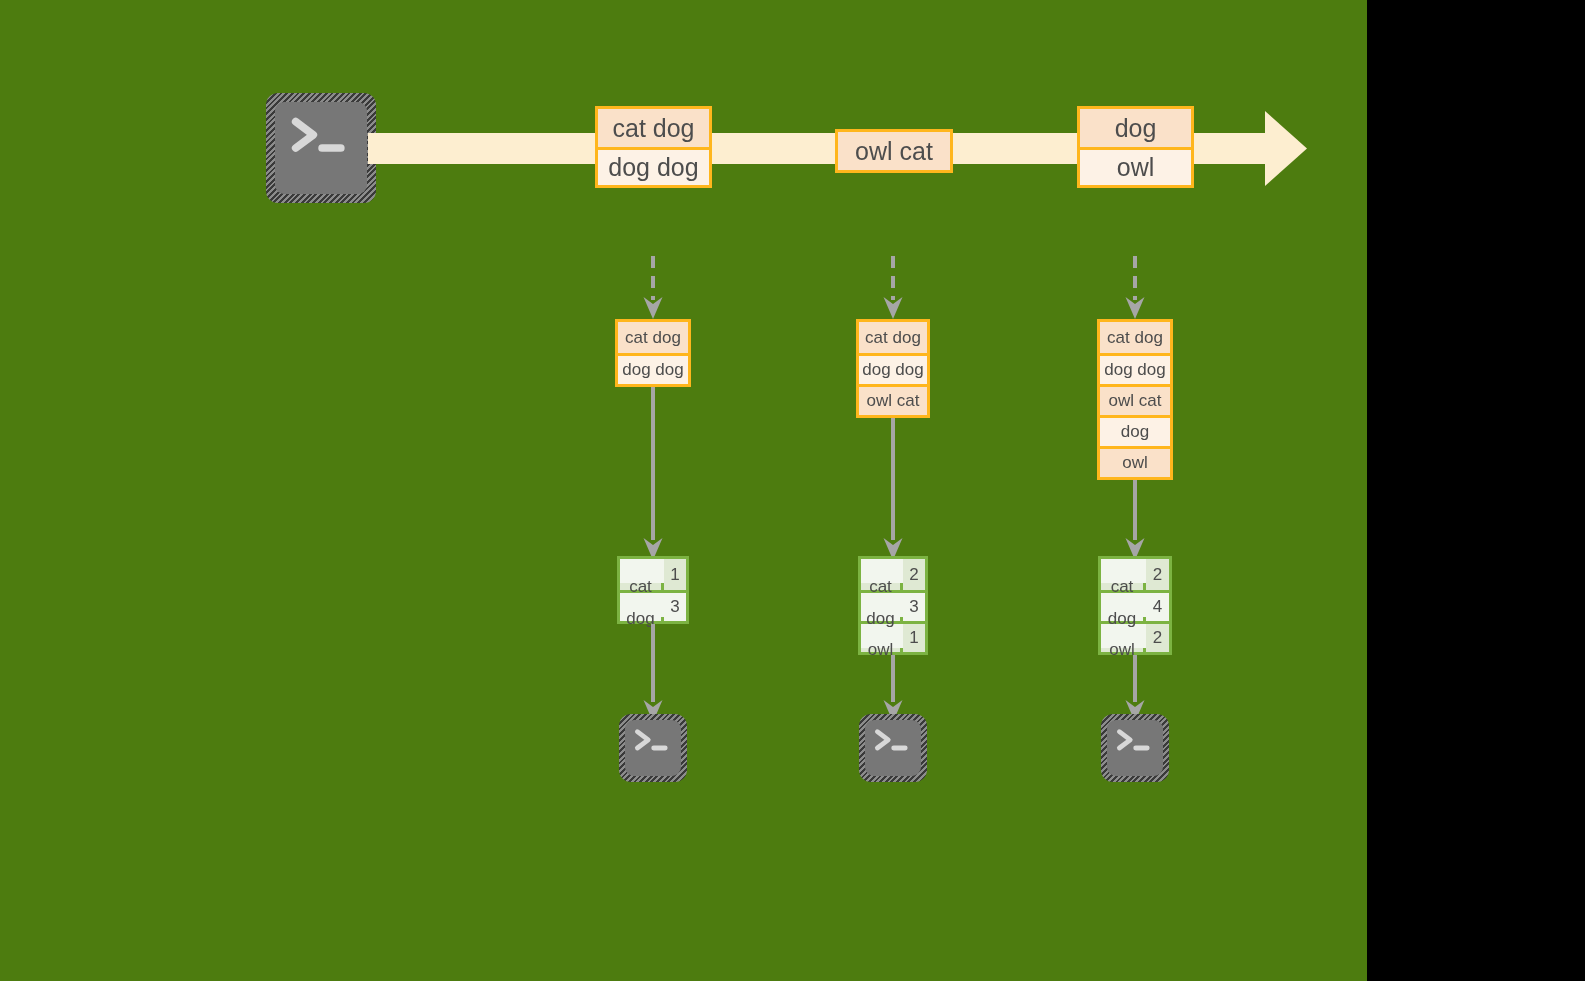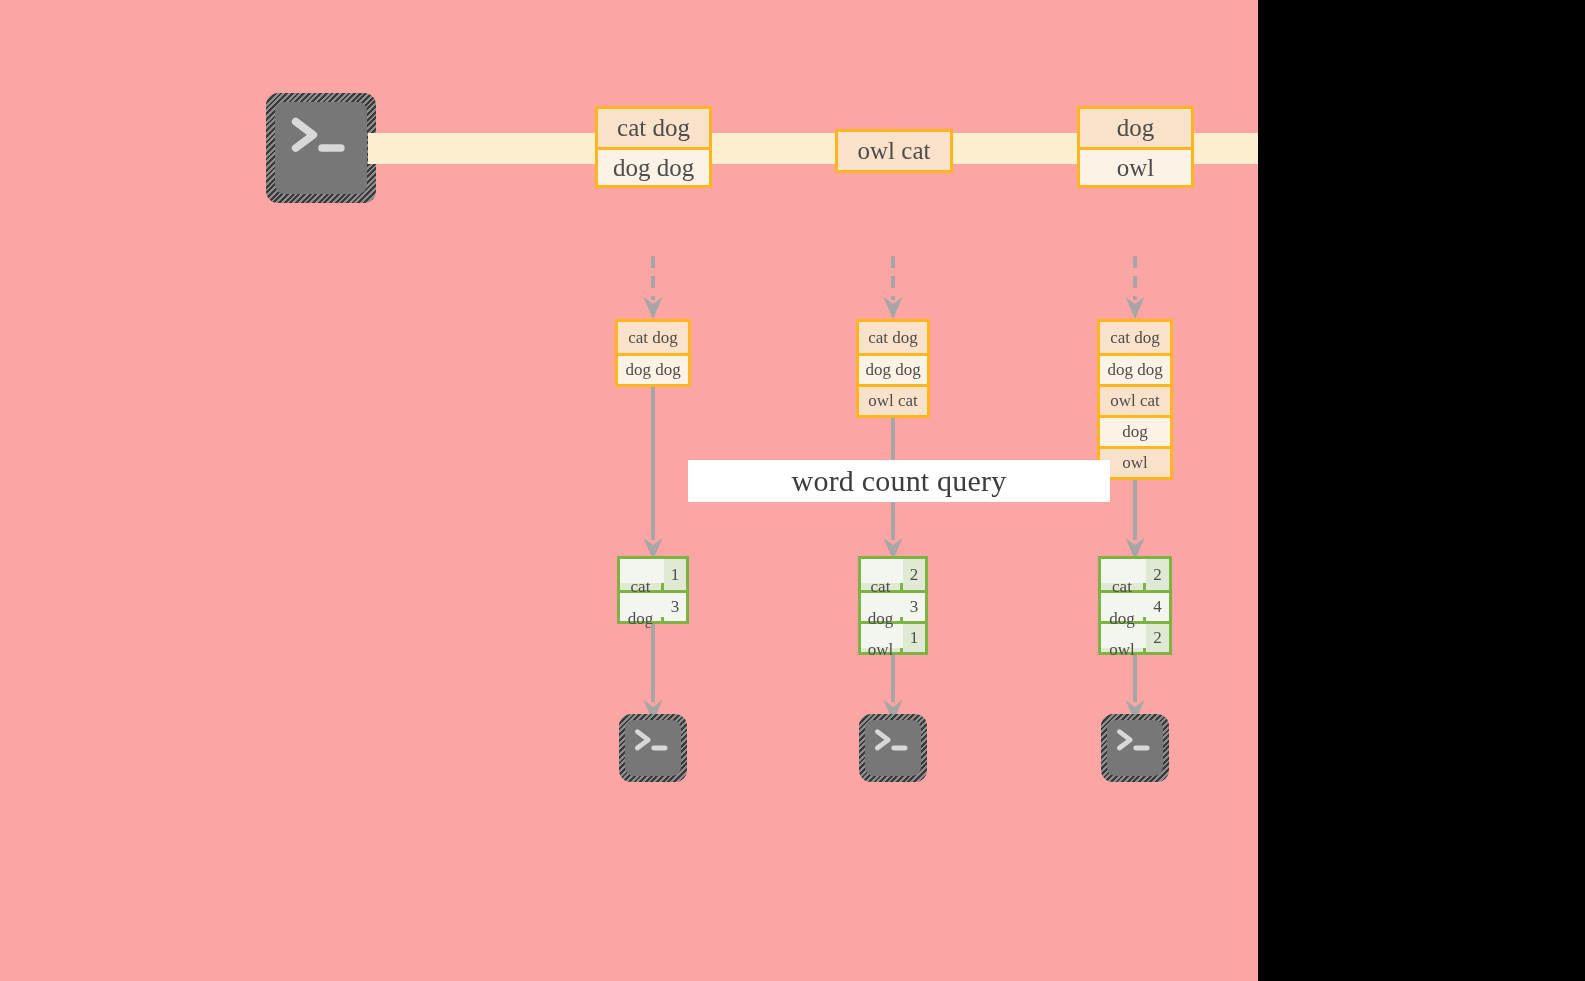--- a/index.html
+++ b/index.html
@@ -1,18 +1,18 @@
 <!DOCTYPE html>
 <html><head>
 <meta charset="utf-8">
 <title>Streaming Word Count Diagram</title>
 <style>
   html,body{margin:0;padding:0;background:#000;}
-  #canvas{position:relative;width:1258px;height:981px;background:#fca5a5;
-          font-family:Liberation Serif, serif;overflow:hidden;}
+  #canvas{position:relative;width:1367px;height:981px;background:#4d7c0f;
+          font-family:Liberation Sans, sans-serif;overflow:hidden;}
 
   
   .term{position:absolute;box-sizing:border-box;}
   .term .hatch{position:absolute;inset:0;border-radius:12px;
      background:repeating-linear-gradient(135deg,#8c8c8c 0 2px,#3a3a3a 2px 4px);}
   .term .face{position:absolute;border-radius:9px;background:#777777;}
   .term svg{position:absolute;overflow:visible;}
 
   
   .stream{position:absolute;background:#fdeed0;}
@@ -183,14 +183,13 @@
     </svg>
     <div class="term" style="left: 1101px; top: 714px; width: 68px; height: 68px;">
       <div class="hatch"></div>
       <div class="face" style="left: 6px; top: 6px; width: 56px; height: 56px; background: rgb(119, 119, 119);"></div>
       <svg width="68" height="68" viewBox="0 0 100 100" style="left: 0px; top: 0px;">
         <polyline points="27,26 43,38 27,50" fill="none" stroke="#d8d8d8" stroke-width="7" stroke-linecap="round" stroke-linejoin="round"></polyline>
         <line x1="51" y1="50" x2="68" y2="50" stroke="#d8d8d8" stroke-width="7" stroke-linecap="round"></line>
       </svg>
       <span style="position: absolute; width: 0px; height: 0px; overflow: hidden; opacity: 0;">&gt;_</span>
     </div>
-    <div class="querylabel" style="left: 688px; top: 460px; width: 422px; height: 42px; background: rgb(255, 255, 255); color: rgb(61, 61, 61);">word count query</div>
   </div>
 
 </body></html>

